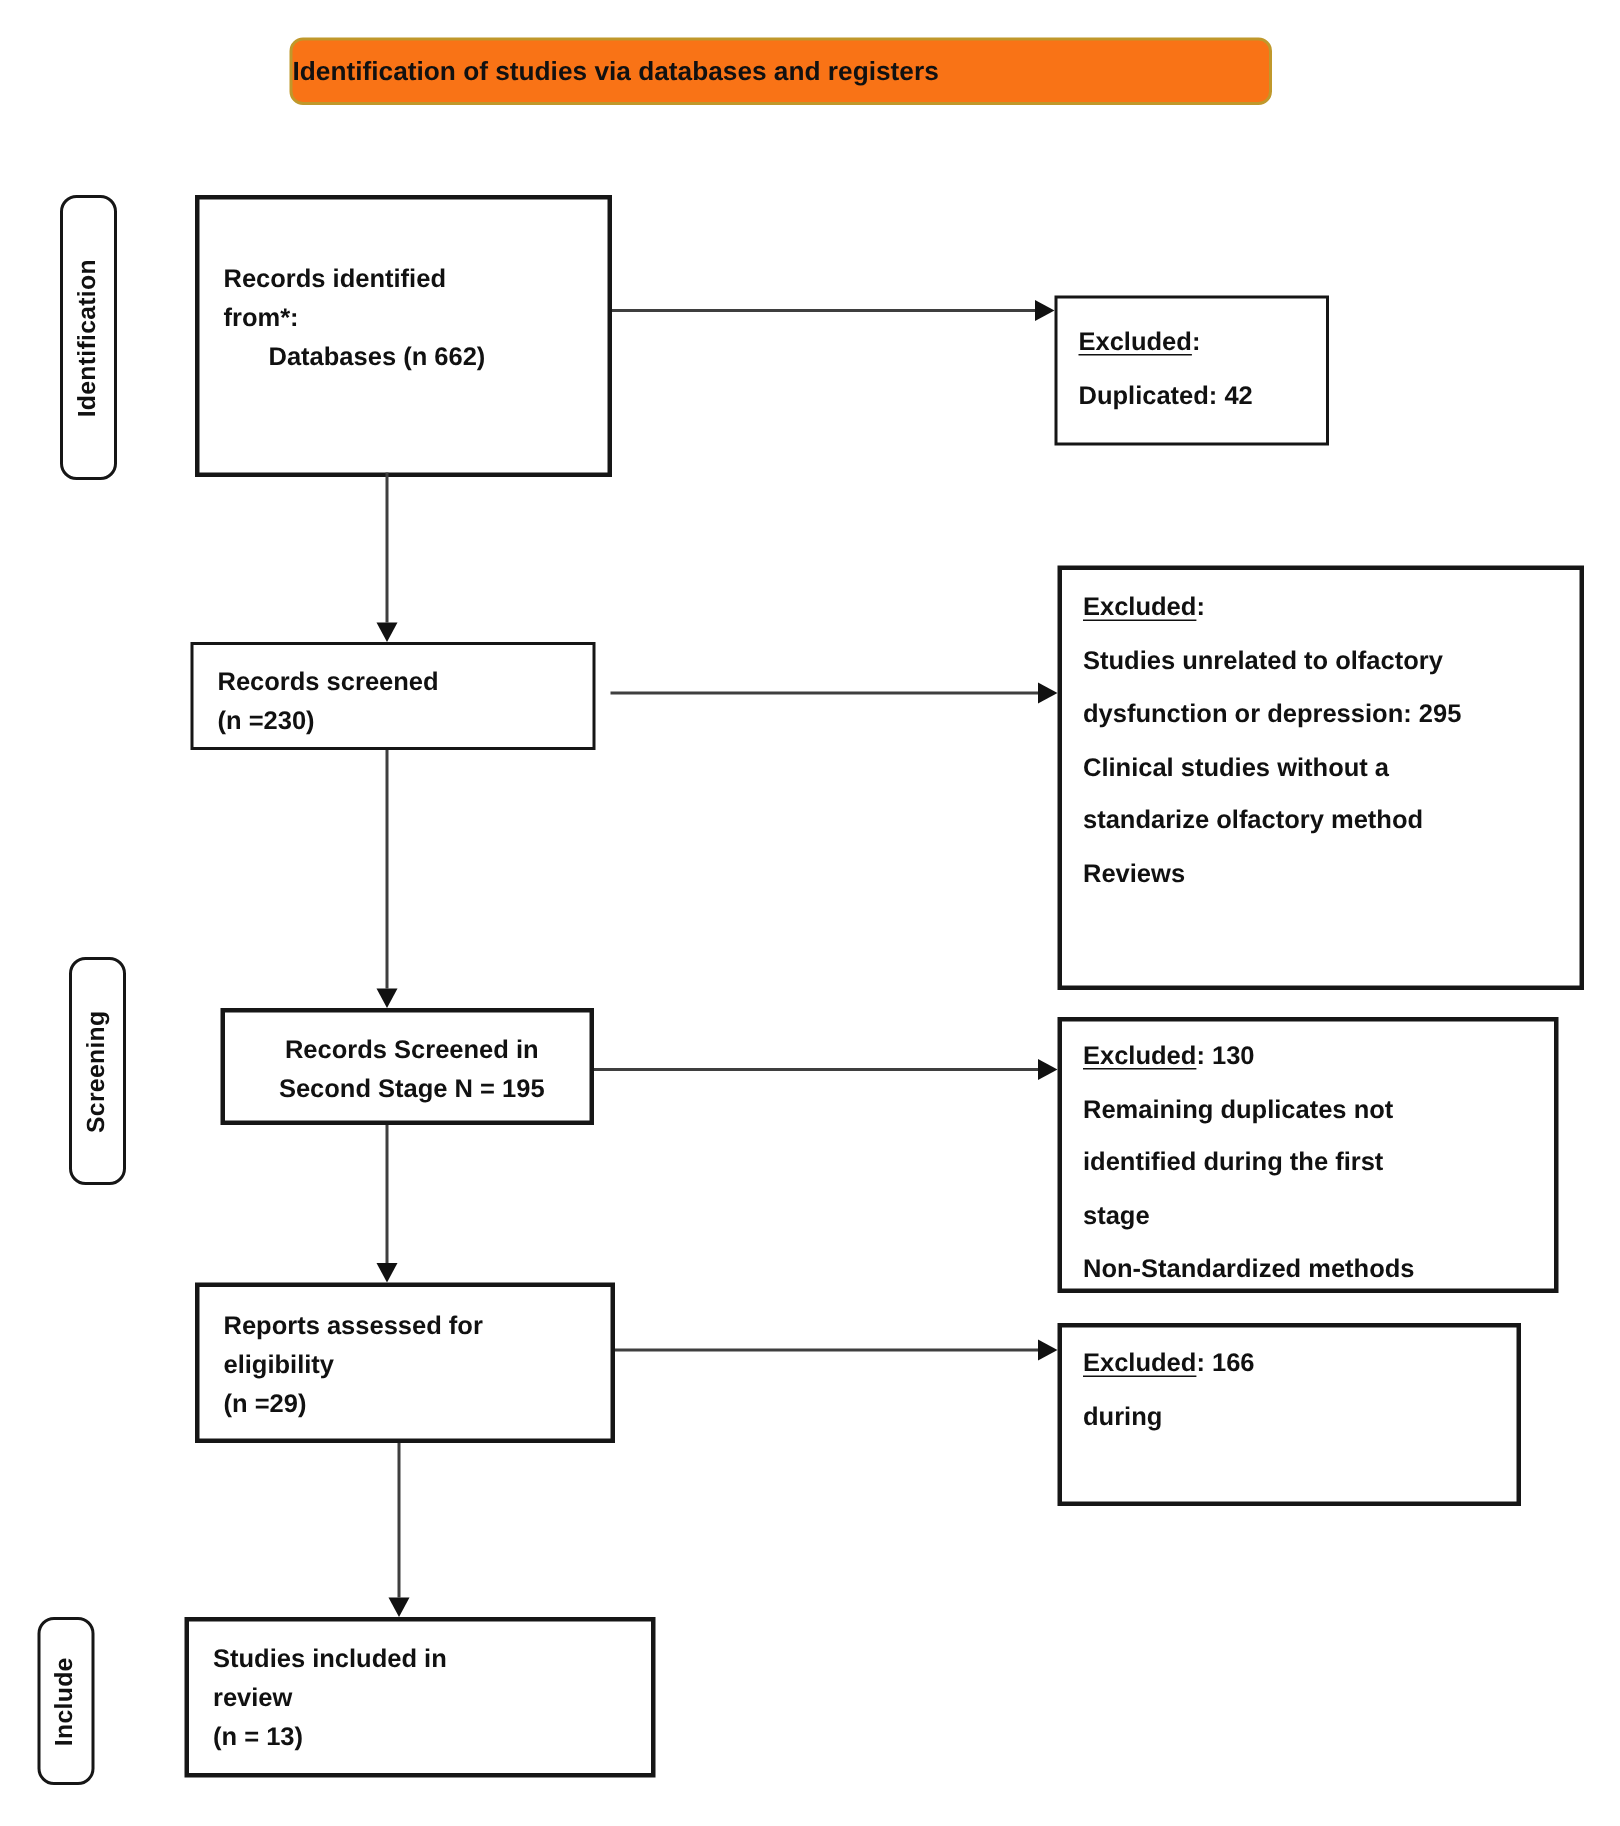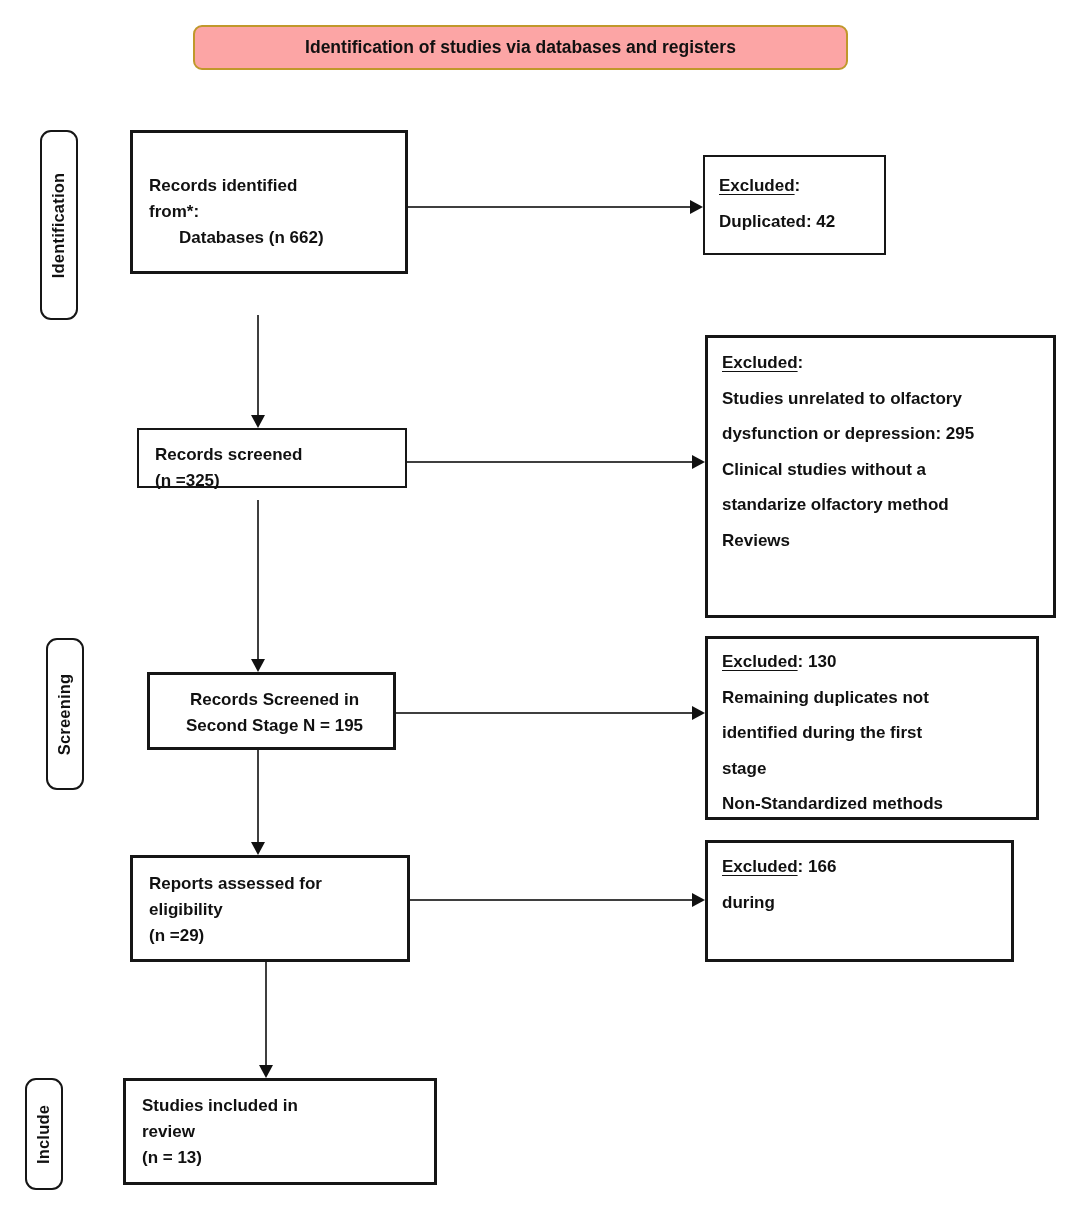--- a/index.html
+++ b/index.html
@@ -8,37 +8,37 @@
     font-family:"Liberation Sans","DejaVu Sans",sans-serif;
     color:#111;font-weight:bold;
   }
   
   .box{position:absolute;background:#fff;border:2px solid #161616;box-sizing:border-box;}
   .box.thick{border-width:3px;}
   .ln{white-space:nowrap;}
   
   .title-box{
     position:absolute;left:193px;top:25px;width:655px;height:45px;
-    border:2px solid #C0982B;border-radius:9px;background:#fca5a5;
-    display:flex;align-items:center;justify-content:center;
+    border:2px solid #C0982B;border-radius:9px;background:#f97316;
+    display:flex;align-items:center;
     font-size:17.5px;box-sizing:border-box;
   }
   
   .stage{
     position:absolute;border:2.5px solid #161616;border-radius:11px;background:#fff;
     display:flex;align-items:center;justify-content:center;box-sizing:border-box;
   }
   .stage > span{
     transform:rotate(-90deg);white-space:nowrap;font-size:16.5px;letter-spacing:.2px;
   }
   
   .flow{font-size:17px;line-height:26px;padding:12px 10px 0 16px;}
   .flow .indent{margin-left:30px;}
   
-  .excl{font-size:17px;line-height:35.5px;padding:9px 10px 0 14px;}
+  .excl{font-size:17px;line-height:35.5px;padding:9px 10px 0 14px;margin-top:42px;}
   .excl .ln{white-space:normal;}
   .u{text-decoration:underline;text-underline-offset:3px;}
   
   .arrow{position:absolute;background:#3f3f3f;}
   .arrow.h{height:2px;}
   .arrow.v{width:2px;}
   .head-right{position:absolute;display:block;width:0;height:0;right:-13px;top:-6px;
     border-left:13px solid #111;border-top:7px solid transparent;border-bottom:7px solid transparent;}
   .head-down{position:absolute;display:block;width:0;height:0;bottom:-13px;left:-6px;
     border-top:13px solid #111;border-left:7px solid transparent;border-right:7px solid transparent;}
@@ -55,29 +55,29 @@
   <div class="stage" style="left:40px;top:130px;width:38px;height:190px;">
     <span>Identification</span>
   </div>
   <div class="stage" style="left:46px;top:638px;width:38px;height:152px;">
     <span>Screening</span>
   </div>
   <div class="stage" style="left:25px;top:1078px;width:38px;height:112px;">
     <span>Include</span>
   </div>
 
-  <div class="box thick flow" style="left:130px;top:130px;width:278px;height:144px;padding-top:40px;">
+  <div class="box thick flow" style="left:130px;top:130px;width:278px;height:188px;padding-top:40px;">
     <div class="ln">Records identified</div>
     <div class="ln">from*:</div>
     <div class="ln indent">Databases (n 662)</div>
   </div>
 
-  <div class="box flow" style="left:137px;top:428px;width:270px;height:60px;padding-top:12px;">
+  <div class="box flow" style="left:127px;top:428px;width:270px;height:72px;padding-top:12px;">
     <div class="ln">Records screened</div>
-    <div class="ln">(n =325)</div>
+    <div class="ln">(n =230)</div>
   </div>
 
   <div class="box thick flow" style="left:147px;top:672px;width:249px;height:78px;padding-top:12px;text-align:center;">
     <div class="ln">Records Screened in</div>
     <div class="ln">Second Stage N = 195</div>
   </div>
 
   <div class="box thick flow" style="left:130px;top:855px;width:280px;height:107px;padding-top:13px;">
     <div class="ln">Reports assessed for</div>
     <div class="ln">eligibility</div>

